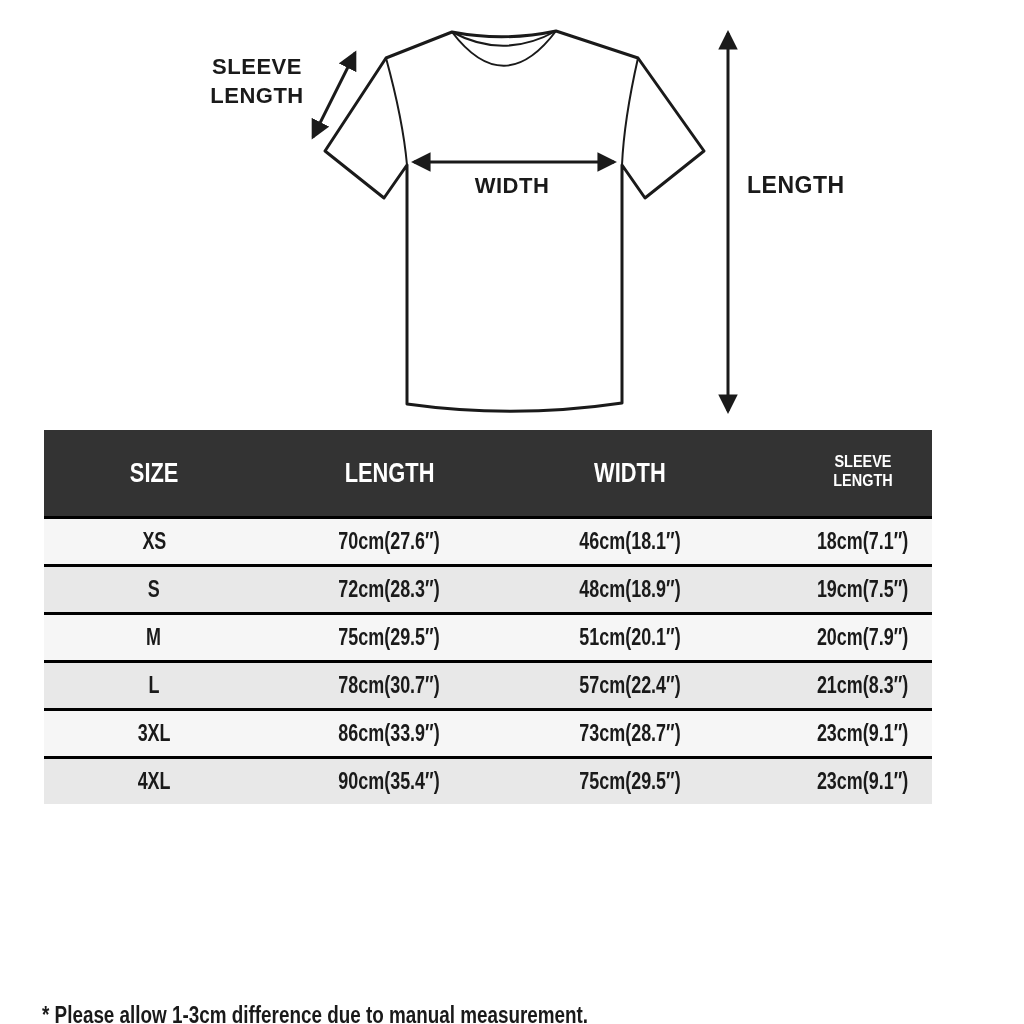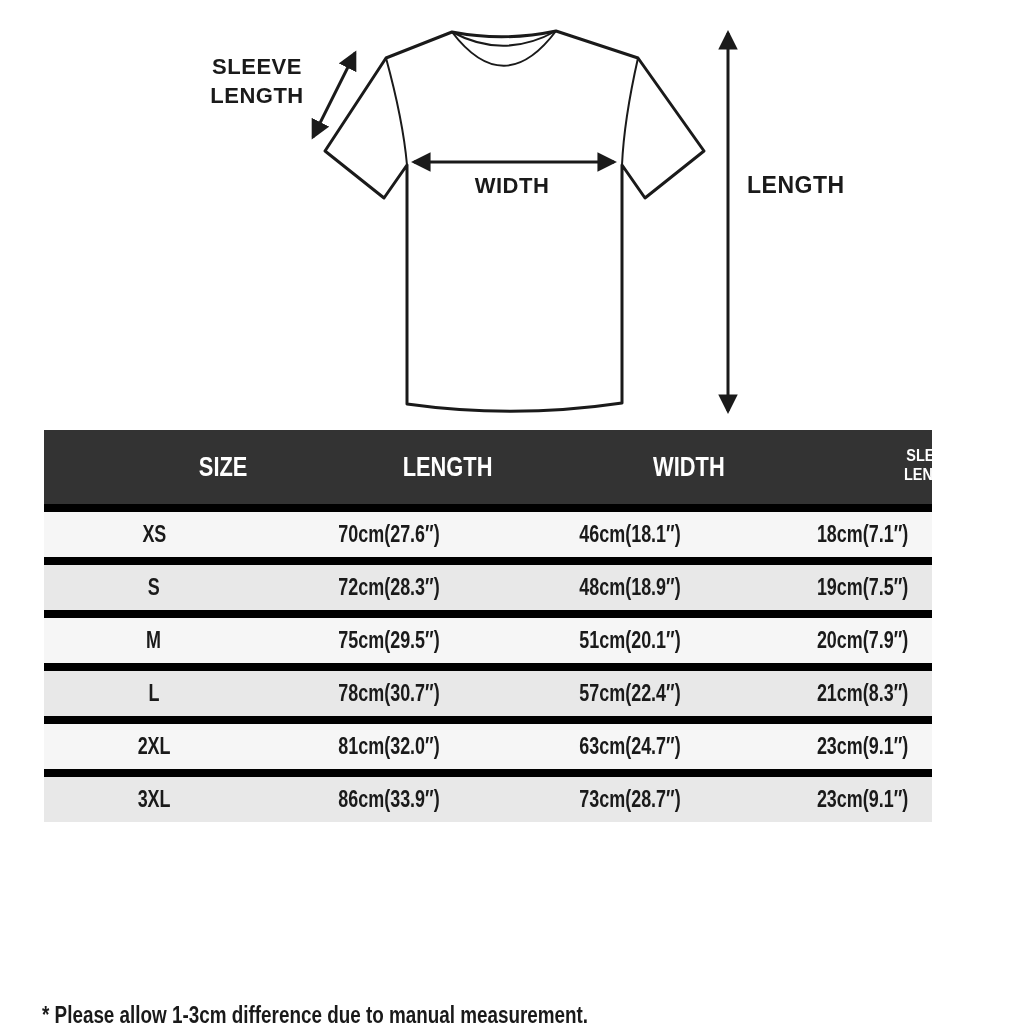--- a/index.html
+++ b/index.html
@@ -57,40 +57,40 @@
     width: 936px;
     border-collapse: collapse;
     table-layout: fixed;
   }
   .size-table thead th {
     background: #333333;
     color: #ffffff;
     height: 54px;
     font-size: 28px;
     font-weight: bold;
-    text-align: right;
+    text-align: center;
     vertical-align: middle;
-    padding: 10px;
+    padding: 16px;
     margin-left: 35px;
   }
   .sleeve-hdr {
     white-space: normal;
     width: 88px;
     font-size: 17px;
     line-height: 1.1;
     transform: scaleX(0.85);
   }
   .size-table tbody td {
     height: 45px;
     text-align: center;
     vertical-align: middle;
     font-size: 23px;
     font-weight: bold;
     padding: 0;
-    border-top: 8px solid #000000;
+    border-top: 3px solid #000000;
   }
   .size-table tbody tr:nth-child(odd)  { background: #f6f6f6; }
   .size-table tbody tr:nth-child(even) { background: #e8e8e8; }
 
   
   .footnote {
     position: absolute;
     left: 42px; top: 1002px;
     font-size: 23px;
     font-weight: bold;
@@ -166,29 +166,29 @@
         <td><span class="cond">51cm(20.1″)</span></td>
         <td><span class="cond">20cm(7.9″)</span></td>
       </tr>
       <tr>
         <td><span class="cond">L</span></td>
         <td><span class="cond">78cm(30.7″)</span></td>
         <td><span class="cond">57cm(22.4″)</span></td>
         <td><span class="cond">21cm(8.3″)</span></td>
       </tr>
       <tr>
-        <td><span class="cond">2XL</span></td>
-        <td><span class="cond">81cm(32.0″)</span></td>
-        <td><span class="cond">63cm(24.7″)</span></td>
+        <td><span class="cond">3XL</span></td>
+        <td><span class="cond">86cm(33.9″)</span></td>
+        <td><span class="cond">73cm(28.7″)</span></td>
         <td><span class="cond">23cm(9.1″)</span></td>
       </tr>
       <tr>
-        <td><span class="cond">3XL</span></td>
-        <td><span class="cond">86cm(33.9″)</span></td>
-        <td><span class="cond">73cm(28.7″)</span></td>
+        <td><span class="cond">4XL</span></td>
+        <td><span class="cond">90cm(35.4″)</span></td>
+        <td><span class="cond">75cm(29.5″)</span></td>
         <td><span class="cond">23cm(9.1″)</span></td>
       </tr>
     </tbody>
   </table>
 
   <div class="footnote">
     <span class="cond">* Please allow 1-3cm difference due to manual measurement.</span>
   </div>
 
 </div>

